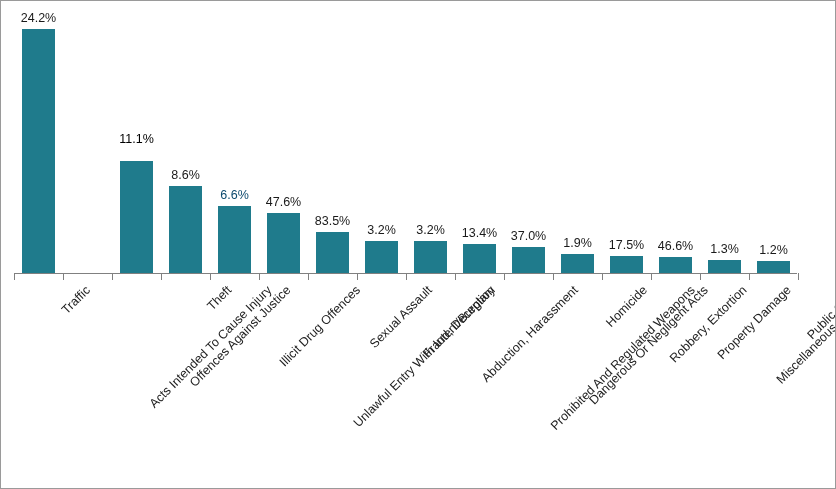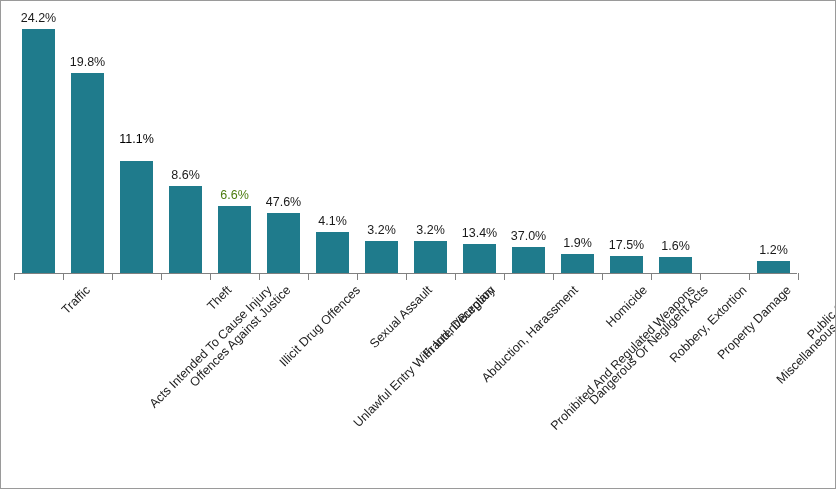--- a/index.html
+++ b/index.html
@@ -87,43 +87,39 @@
 </head>
 <body>
 
 <div id="chart-frame">
 
   <div id="plot-area">
       <div class="bar-slot" style="left: 0px;">
         <div class="bar-rect" title="Traffic 24.2%" style="height: 244px; background: rgb(31, 123, 140);"></div>
         <div class="bar-value" style="bottom: 248px; color: rgb(26, 26, 26);">24.2%</div>
       </div>
-      <div class="bar-slot" style="left: 49px;">
-        <div class="bar-rect" title="Acts Intended To Cause Injury 19.8%" style="height: 200px; background: rgb(31, 123, 140);"></div>
-        <div class="bar-value" style="bottom: 204px; color: rgb(26, 26, 26);">19.8%</div>
-      </div>
       <div class="bar-slot" style="left: 98px;">
         <div class="bar-rect" title="Offences Against Justice 11.1%" style="height: 112px; background: rgb(31, 123, 140);"></div>
         <div class="bar-value" style="bottom: 127px; color: #000000;">11.1%</div>
       </div>
       <div class="bar-slot" style="left: 147px;">
         <div class="bar-rect" title="Theft 8.6%" style="height: 87px; background: rgb(31, 123, 140);"></div>
         <div class="bar-value" style="bottom: 91px; color: rgb(26, 26, 26);">8.6%</div>
       </div>
       <div class="bar-slot" style="left: 196px;">
         <div class="bar-rect" title="Illicit Drug Offences 6.6%" style="height: 67px; background: rgb(31, 123, 140);"></div>
-        <div class="bar-value" style="bottom: 71px; color: #4d7c0f;">6.6%</div>
+        <div class="bar-value" style="bottom: 71px; color: #0c4a6e;">6.6%</div>
       </div>
       <div class="bar-slot" style="left: 245px;">
         <div class="bar-rect" title="Unlawful Entry With Intent/Burglary 6.0%" style="height: 60px; background: rgb(31, 123, 140);"></div>
         <div class="bar-value" style="bottom: 64px; color: rgb(26, 26, 26);">47.6%</div>
       </div>
       <div class="bar-slot" style="left: 294px;">
         <div class="bar-rect" title="Sexual Assault 4.1%" style="height: 41px; background: rgb(31, 123, 140);"></div>
-        <div class="bar-value" style="bottom: 45px; color: rgb(26, 26, 26);">4.1%</div>
+        <div class="bar-value" style="bottom: 45px; color: rgb(26, 26, 26);">83.5%</div>
       </div>
       <div class="bar-slot" style="left: 343px;">
         <div class="bar-rect" title="Fraud, Deception 3.2%" style="height: 32px; background: rgb(31, 123, 140);"></div>
         <div class="bar-value" style="bottom: 36px; color: rgb(26, 26, 26);">3.2%</div>
       </div>
       <div class="bar-slot" style="left: 392px;">
         <div class="bar-rect" title="Abduction, Harassment 3.2%" style="height: 32px; background: rgb(31, 123, 140);"></div>
         <div class="bar-value" style="bottom: 36px; color: rgb(26, 26, 26);">3.2%</div>
       </div>
       <div class="bar-slot" style="left: 441px;">
@@ -137,21 +133,25 @@
       <div class="bar-slot" style="left: 539px;">
         <div class="bar-rect" title="Homicide 1.9%" style="height: 19px; background: rgb(31, 123, 140);"></div>
         <div class="bar-value" style="bottom: 23px; color: rgb(26, 26, 26);">1.9%</div>
       </div>
       <div class="bar-slot" style="left: 588px;">
         <div class="bar-rect" title="Robbery, Extortion 1.7%" style="height: 17px; background: rgb(31, 123, 140);"></div>
         <div class="bar-value" style="bottom: 21px; color: rgb(26, 26, 26);">17.5%</div>
       </div>
       <div class="bar-slot" style="left: 637px;">
         <div class="bar-rect" title="Property Damage 1.6%" style="height: 16px; background: rgb(31, 123, 140);"></div>
-        <div class="bar-value" style="bottom: 20px; color: rgb(26, 26, 26);">1.6%</div>
+        <div class="bar-value" style="bottom: 20px; color: rgb(26, 26, 26);">46.6%</div>
+      </div>
+      <div class="bar-slot" style="left: 686px;">
+        <div class="bar-rect" title="Miscellaneous Offences 1.3%" style="height: 13px; background: rgb(31, 123, 140);"></div>
+        <div class="bar-value" style="bottom: 17px; color: rgb(26, 26, 26);">1.3%</div>
       </div>
       <div class="bar-slot" style="left: 735px;">
         <div class="bar-rect" title="Public Order 1.2%" style="height: 12px; background: rgb(31, 123, 140);"></div>
         <div class="bar-value" style="bottom: 16px; color: rgb(26, 26, 26);">1.2%</div>
       </div>
     </div>
 
   <div id="axis-line"></div>
 
   <div id="labels-layer">

